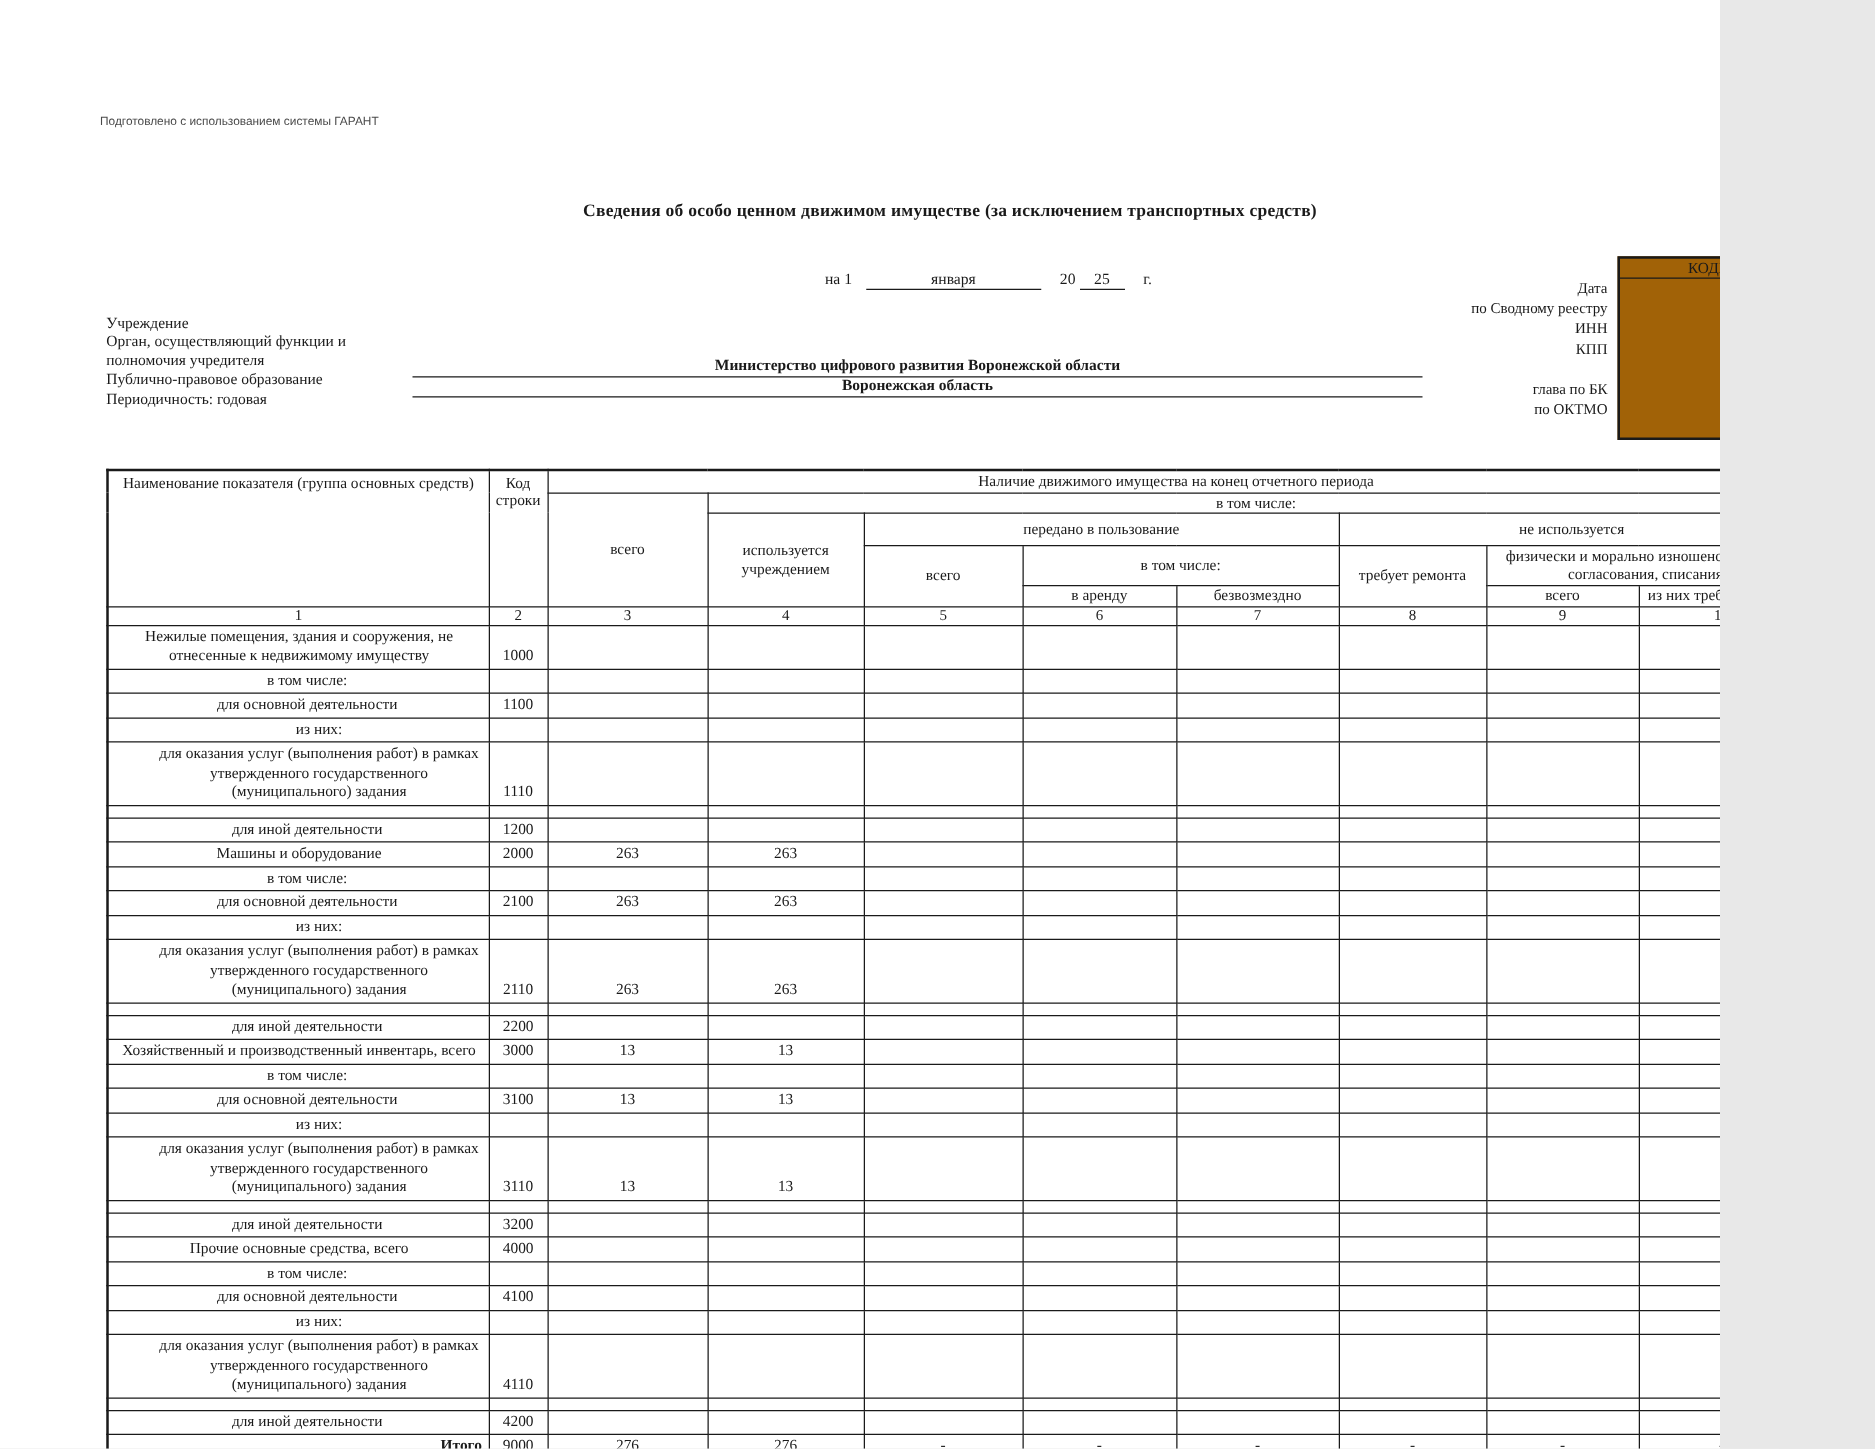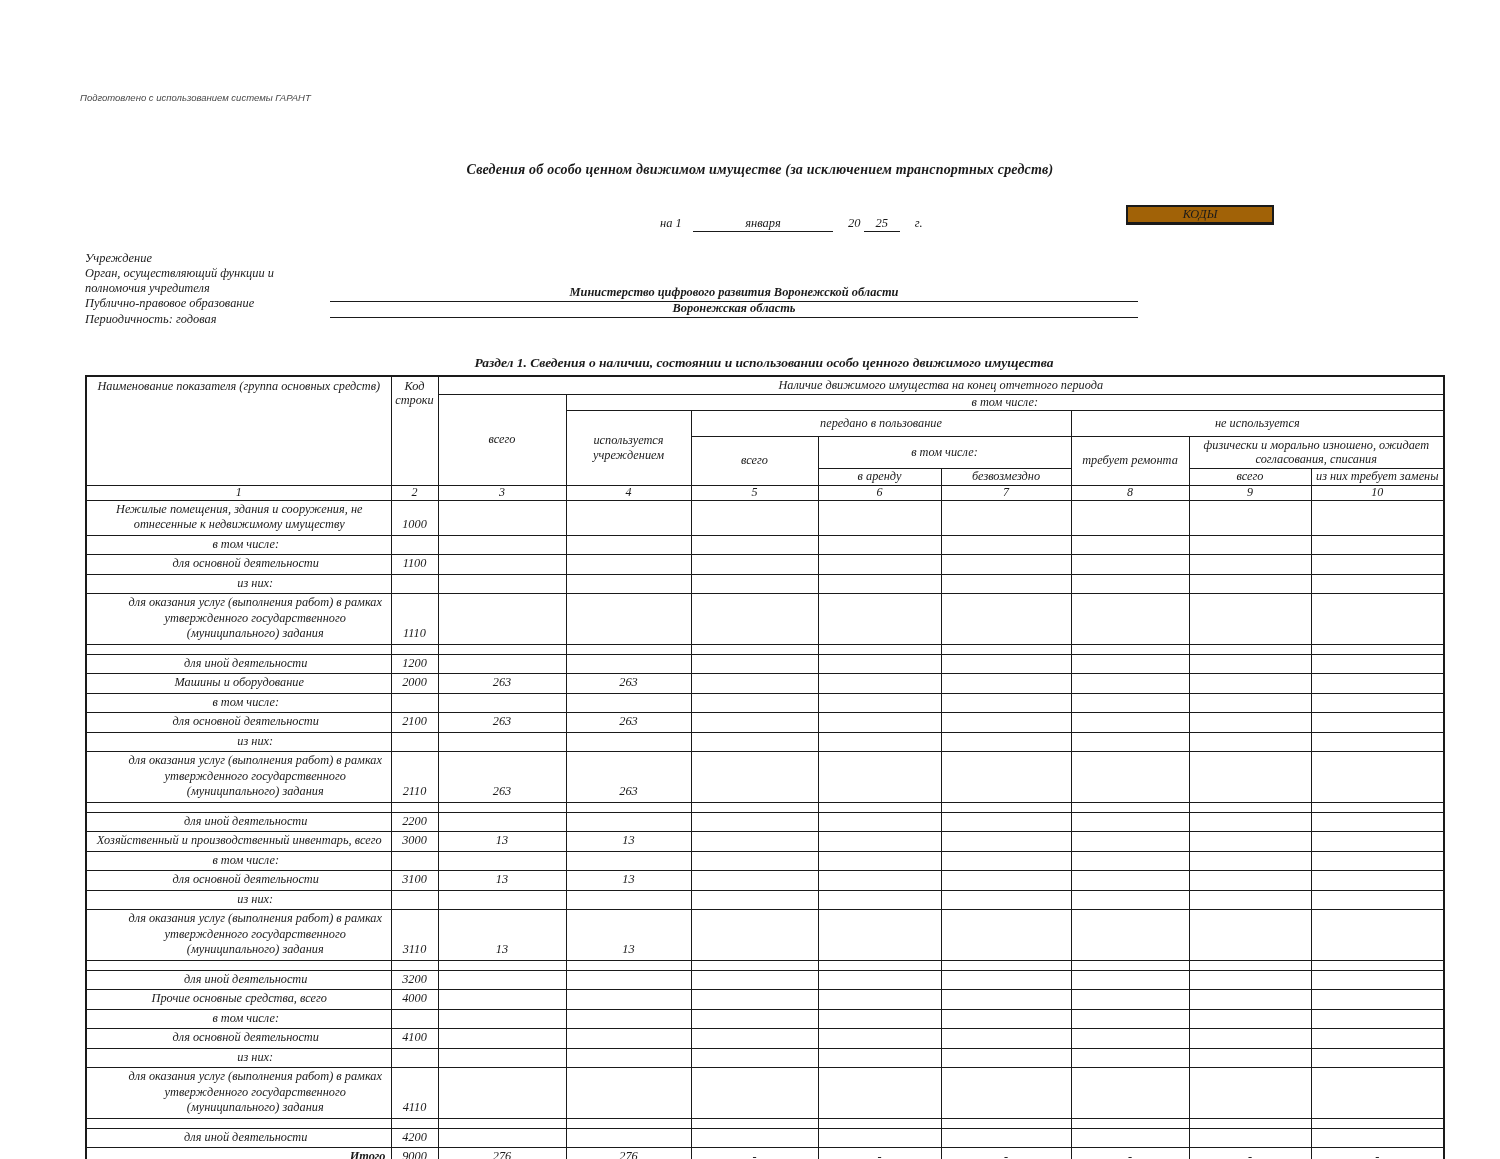--- a/index.html
+++ b/index.html
@@ -1,19 +1,19 @@
 <!DOCTYPE html>
 <html><head>
 <meta charset="utf-8">
 <style>
   * { margin:0; padding:0; box-sizing:border-box; }
   html,body { background:#e8e8e8; }
   .page {
-    position:relative; width:1500px; height:1159px; background:#ffffff;
-    font-family:"Liberation Serif", serif; color:#1a1a1a; overflow:hidden;font-style:italic;
+    position:relative; width:1376px; height:1159px; background:#ffffff;
+    font-family:"Liberation Serif", serif; color:#1a1a1a; overflow:hidden;
   }
   .watermark {
     position:absolute; left:80px; top:92px;
     font-family:"Liberation Sans", sans-serif; font-size:9.5px; color:#4a4a4a;
   }
   .doc-title {
     position:absolute; top:162px; left:0; width:1520px; text-align:center;
     font-weight:bold; font-size:14px; letter-spacing:.2px;
   }
   
@@ -83,33 +83,42 @@
 
   <div class="date-line">
     <span>на 1</span>
     <span class="seg month">января</span>
     <span class="century">20</span>
     <span class="seg yr">25</span>
     <span>г.</span>
   </div>
 
   <div class="codes-area">
+    <div class="codes-labels">
+        <div class="codes-label">Дата</div>
+        <div class="codes-label">по Сводному реестру</div>
+        <div class="codes-label">ИНН</div>
+        <div class="codes-label">КПП</div>
+        <div class="codes-label"></div>
+        <div class="codes-label">глава по БК</div>
+        <div class="codes-label">по ОКТМО</div>
+        <div class="codes-label"></div>
+      </div>
     <div class="codes-box">
       <div class="codes-cell codes-header">КОДЫ</div>
     </div>
   </div>
 
   <div class="req-label lbl-institution">Учреждение</div>
   <div class="req-label lbl-founder">Орган, осуществляющий функции и полномочия учредителя</div>
   <div class="req-value val-founder">Министерство цифрового развития Воронежской области</div>
   <div class="req-label lbl-ppo">Публично-правовое образование</div>
   <div class="req-value val-ppo">Воронежская область</div>
   <div class="req-label lbl-period">Периодичность: годовая</div>
 
-  <div class="section-title">Раздел 1. Сведения о наличии, состоянии и использовании особо ценного движимого имущества</div>
 
   <table class="main-table">
     <colgroup>
       <col style="width:305px">
         <col style="width:47px">
         <col style="width:128px">
         <col style="width:125px">
       <col style="width:127px">
         <col style="width:123px">
         <col style="width:130px">

